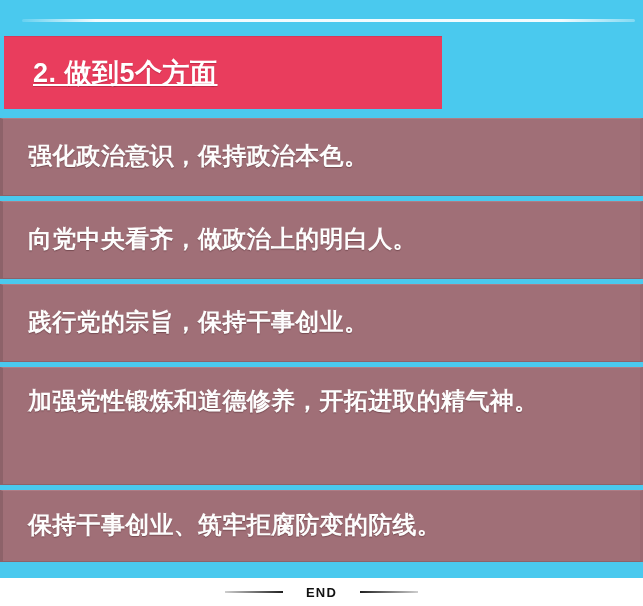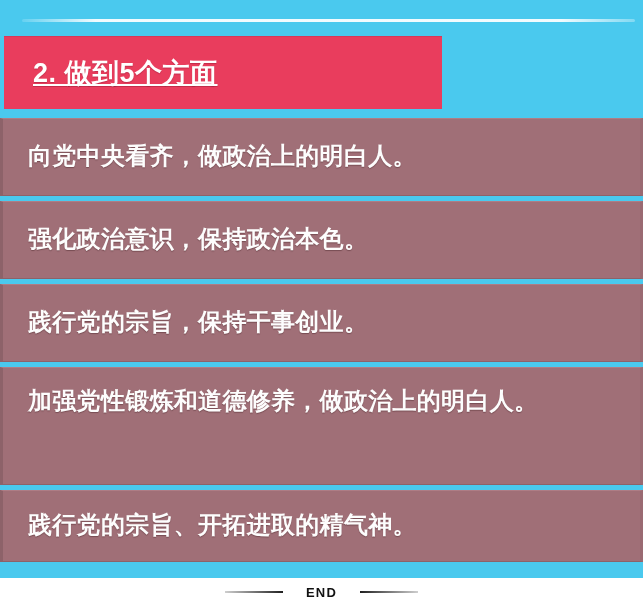--- a/index.html
+++ b/index.html
@@ -146,38 +146,38 @@
   <div class="slide">
 
     <div class="top-rule"></div>
 
     <div class="section-heading">
       <span class="section-heading-text">2. 做到5个方面</span>
     </div>
 
     <div class="rows">
 
+      <div class="row r1">
+        <span class="row-text">强化政治意识，保持政治本色。</span>
+      </div>
+
       <div class="row r2">
         <span class="row-text">向党中央看齐，做政治上的明白人。</span>
-      </div>
-
-      <div class="row r1">
-        <span class="row-text">强化政治意识，保持政治本色。</span>
       </div>
 
       <div class="row r3">
         <span class="row-text">践行党的宗旨，保持干事创业。</span>
       </div>
 
       <div class="row r4">
-        <span class="row-text">加强党性锻炼和道德修养，做政治上的明白人。</span>
+        <span class="row-text">加强党性锻炼和道德修养，开拓进取的精气神。</span>
       </div>
 
       <div class="row r5">
-        <span class="row-text">践行党的宗旨、开拓进取的精气神。</span>
+        <span class="row-text">保持干事创业、筑牢拒腐防变的防线。</span>
       </div>
 
     </div>
   </div>
 
   <div class="end-bar">
     <span class="end-line left"></span>
     <span class="end-label">END</span>
     <span class="end-line right"></span>
   </div>

